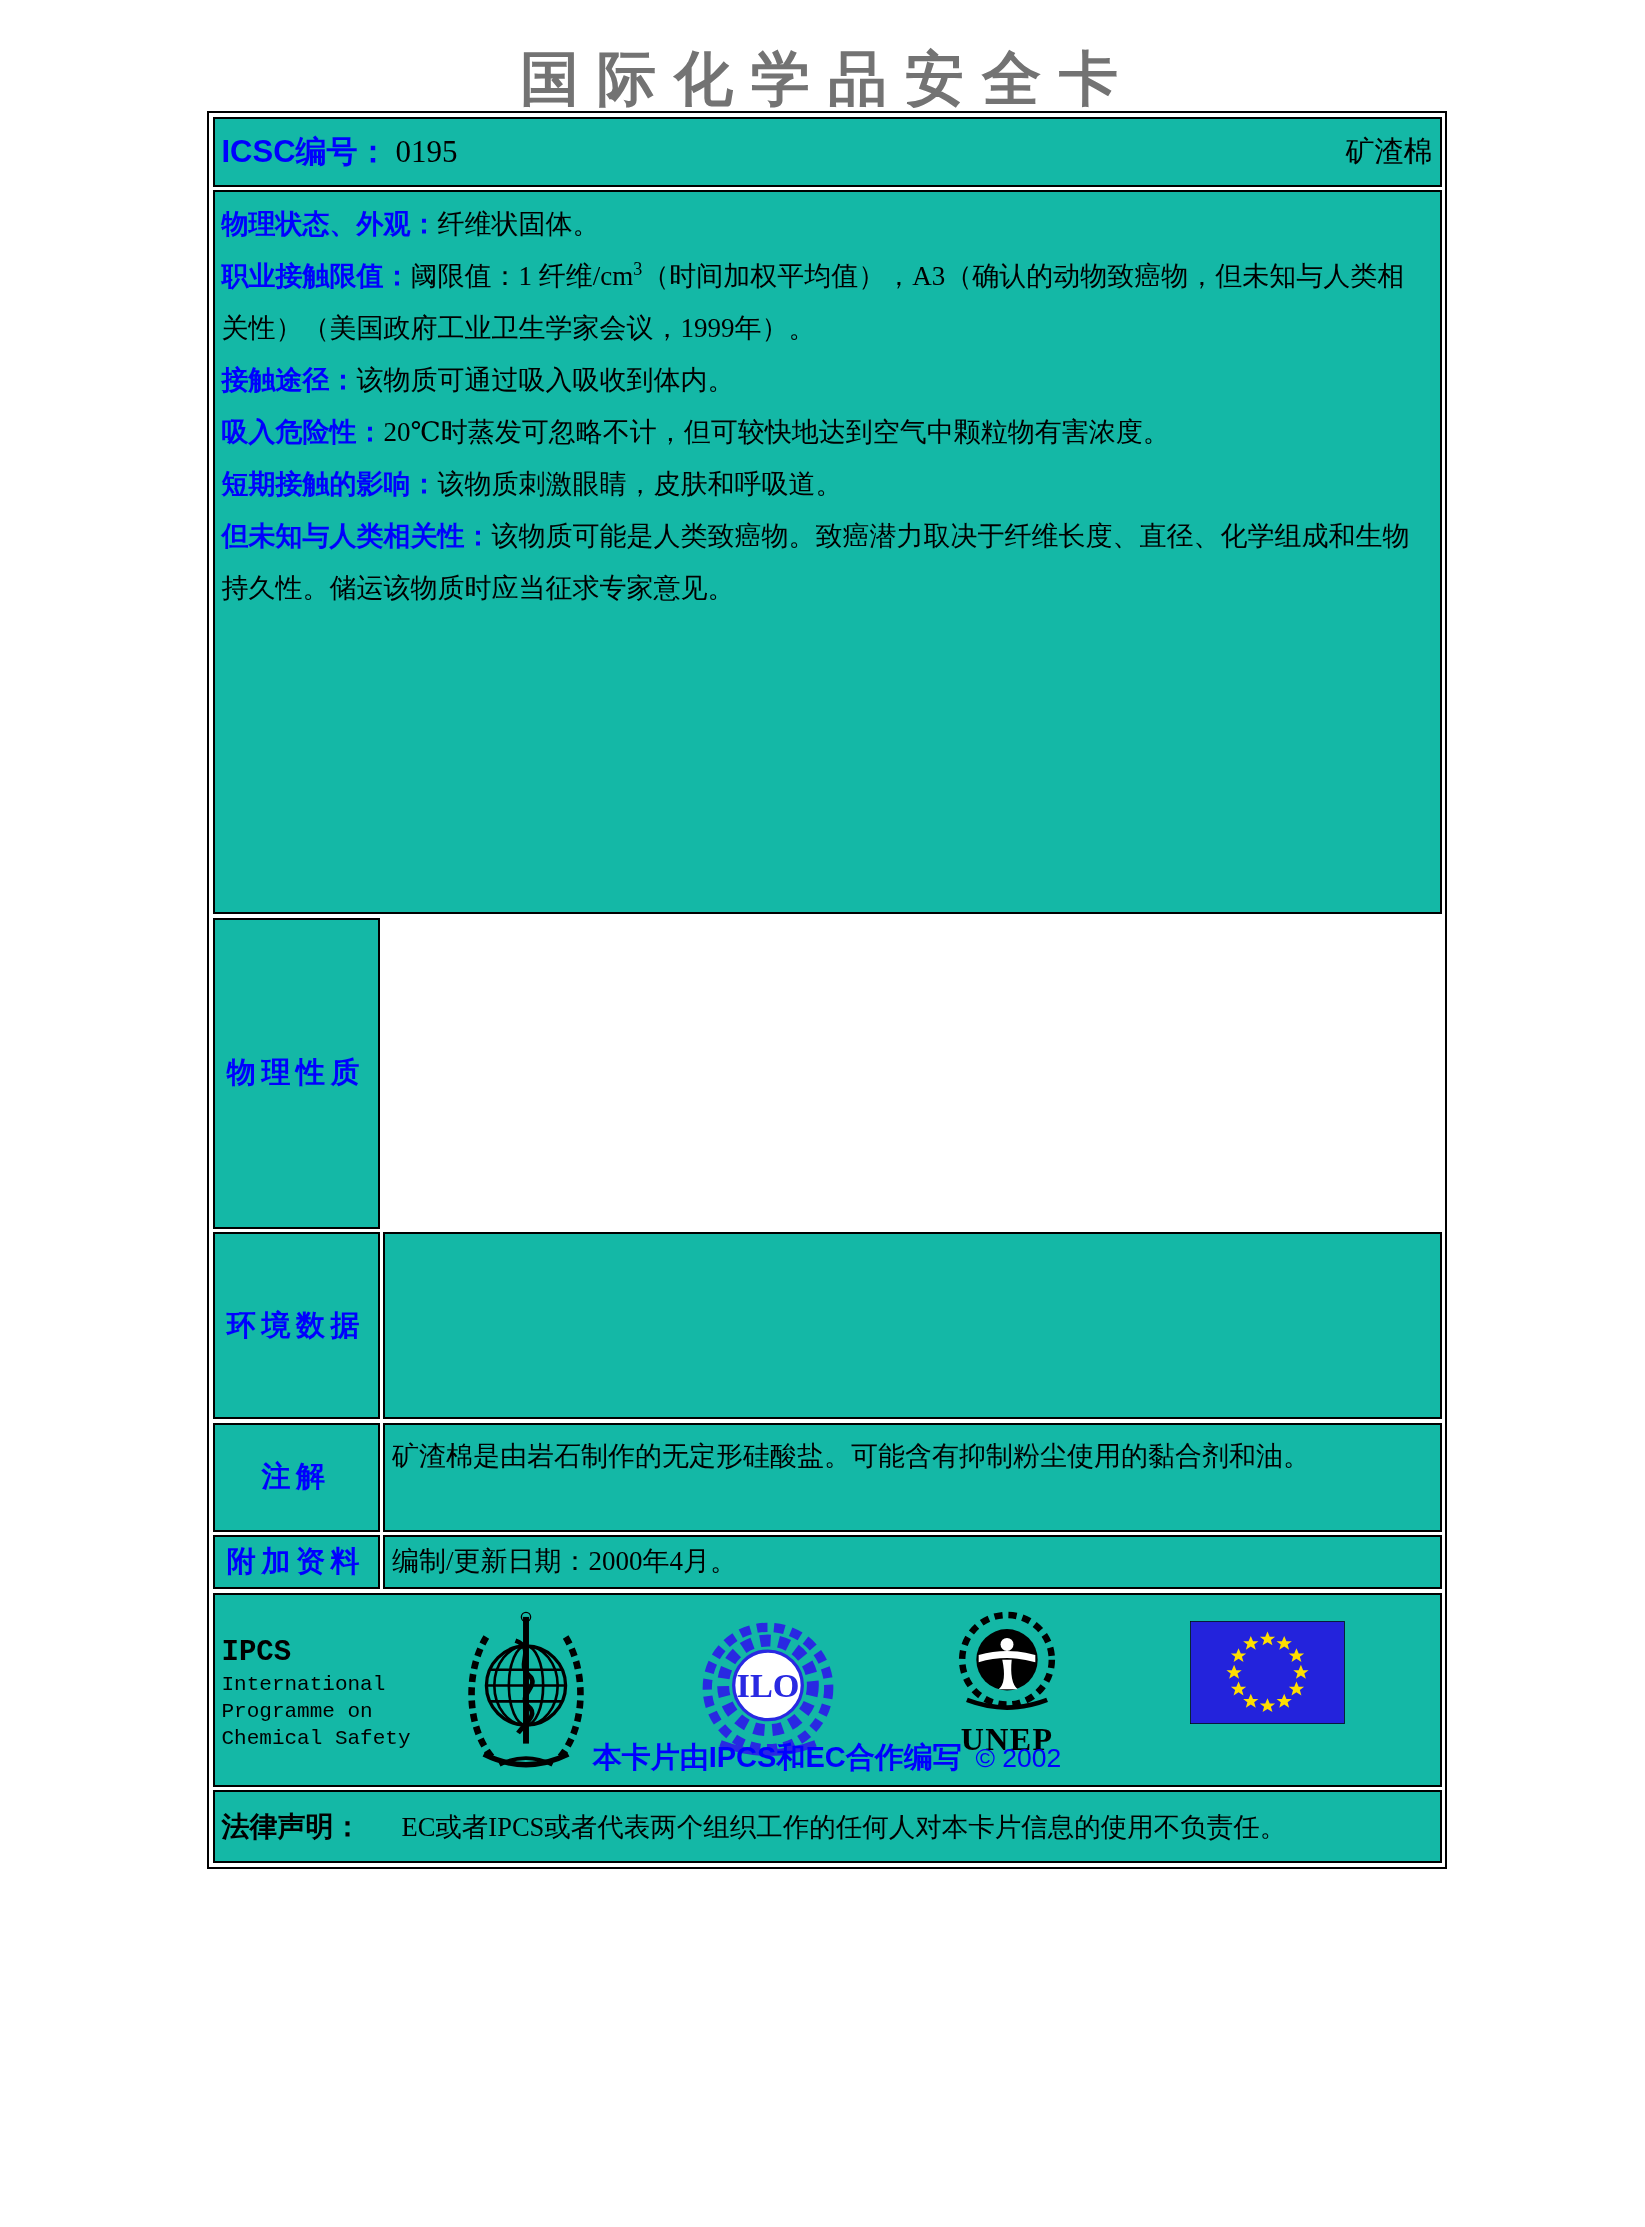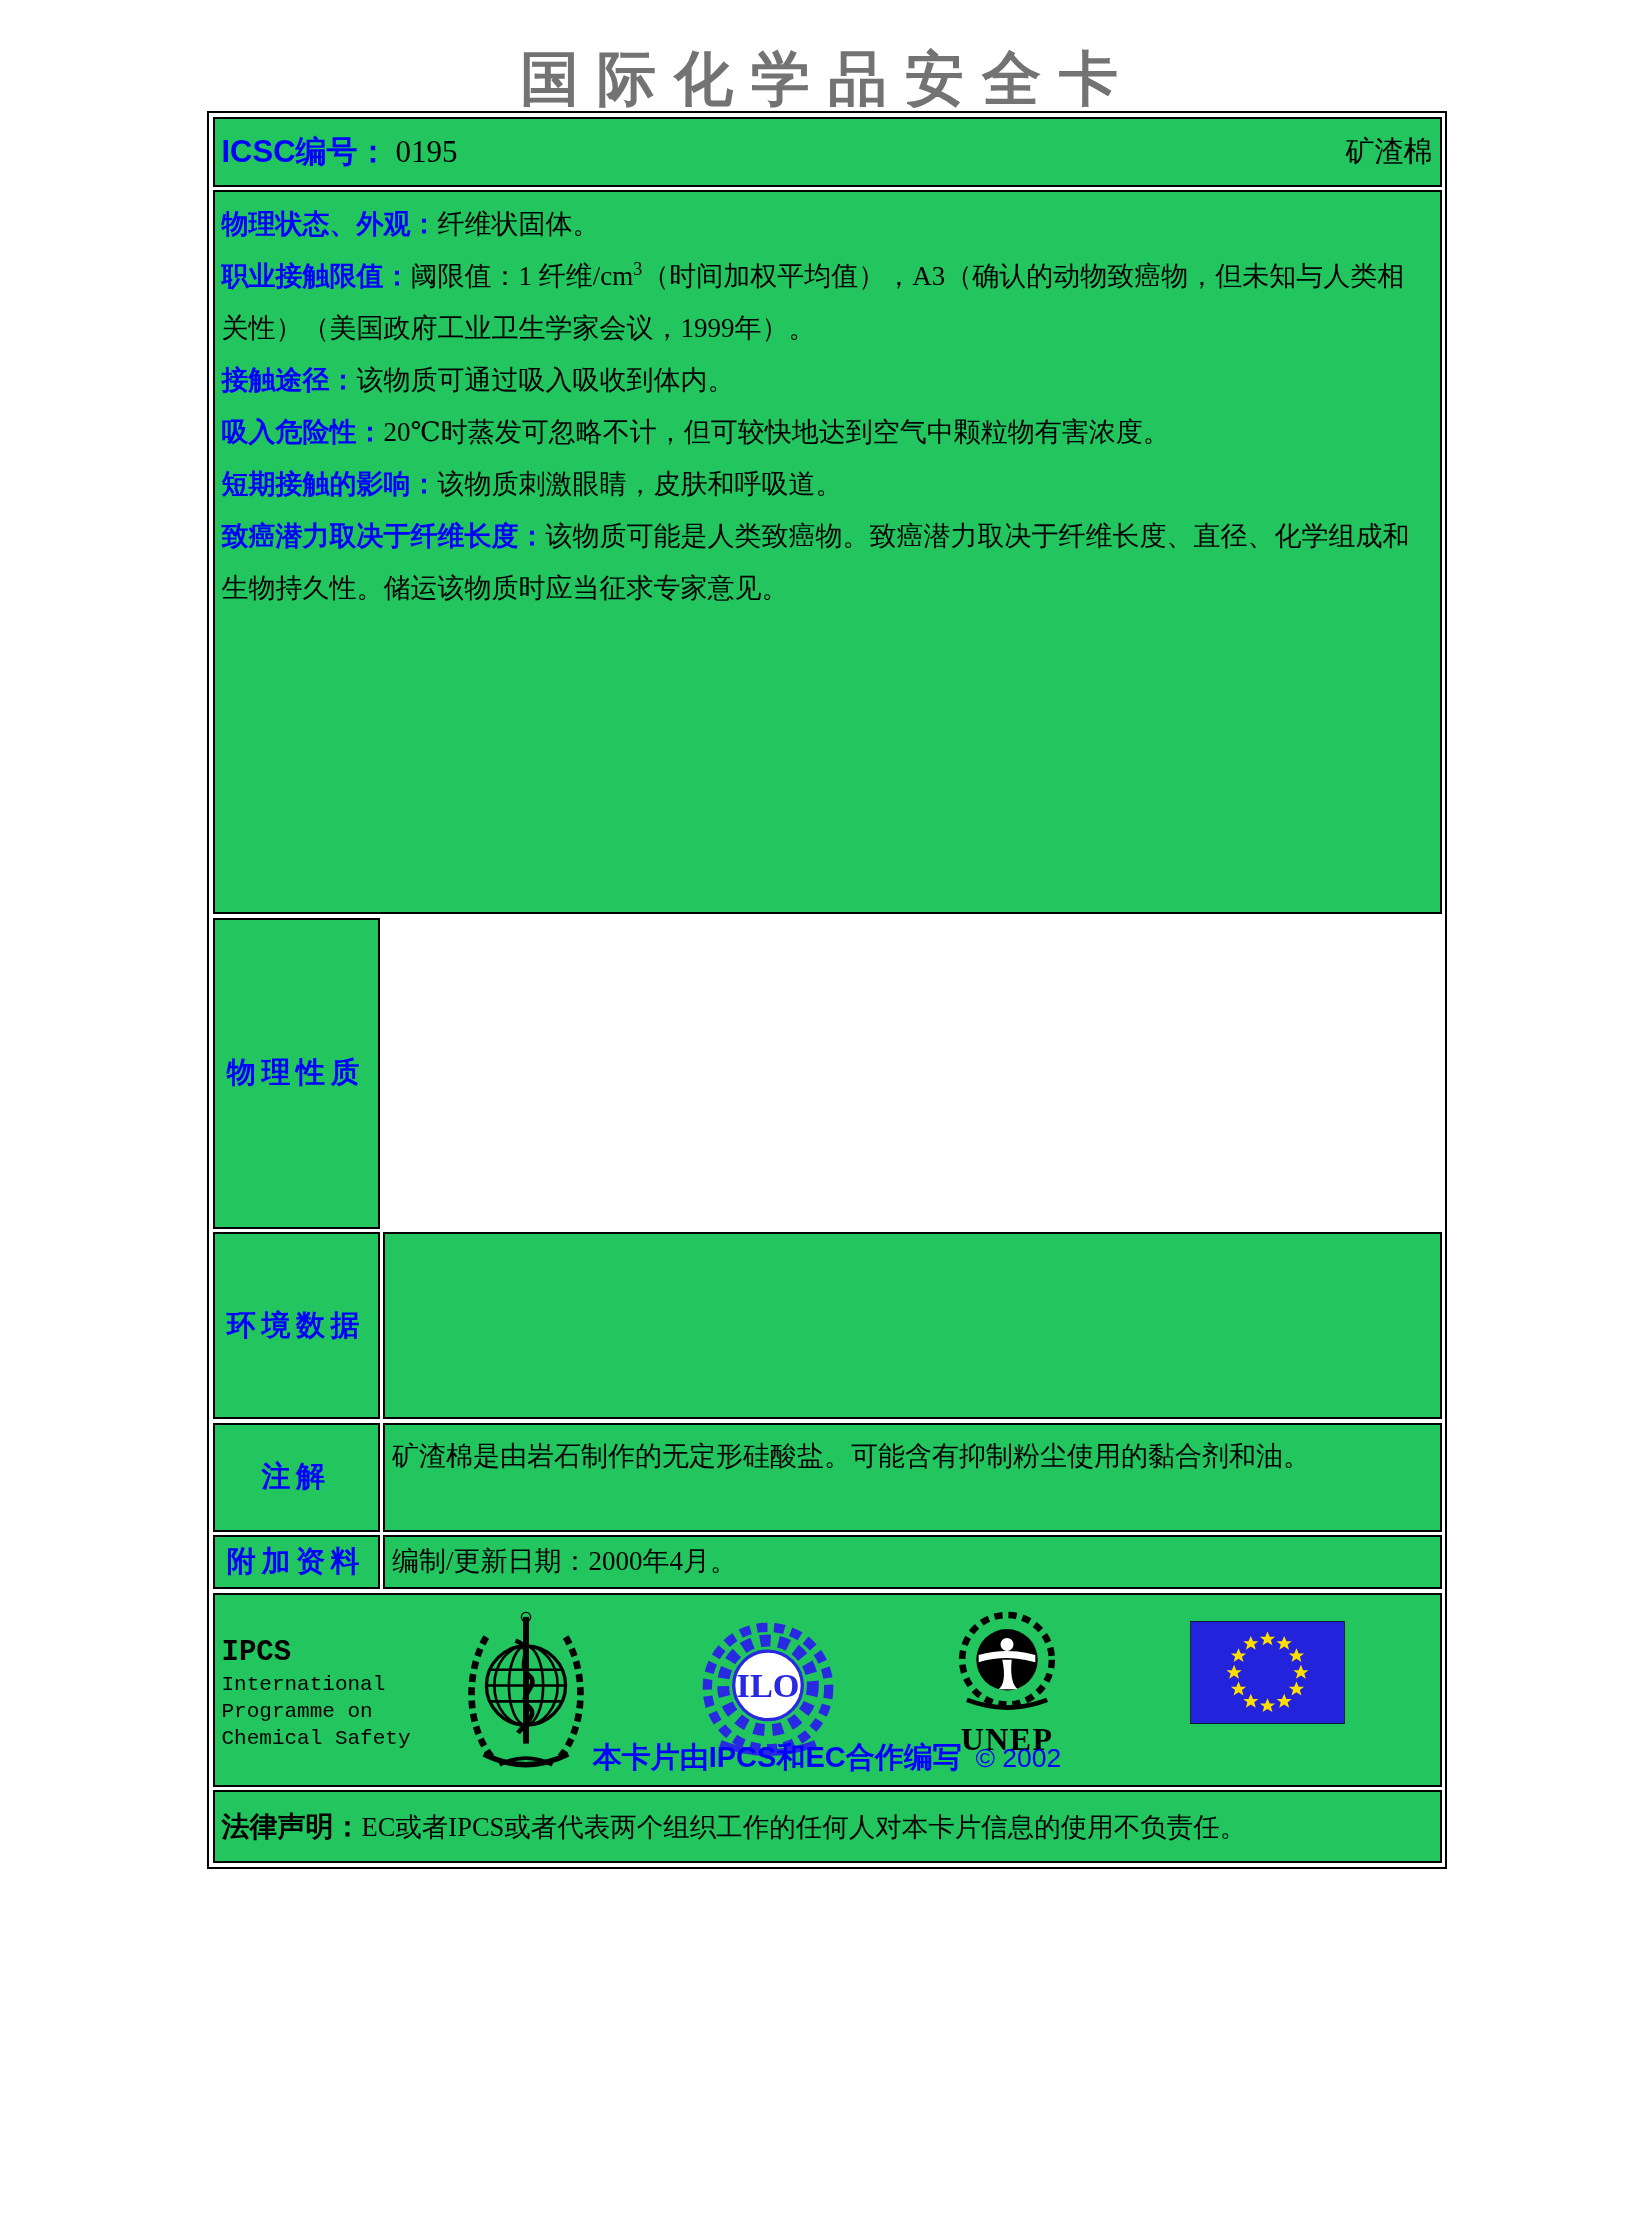--- a/index.html
+++ b/index.html
@@ -13,21 +13,21 @@
     letter-spacing:18px;font-family:"DejaVu Serif","Liberation Serif",serif;
     white-space:nowrap;
   }
   .card{
     position:absolute;left:207px;top:111px;width:1240px;
     box-sizing:border-box;border:2.8px solid #000;background:#fff;
     padding:3.5px;display:flex;flex-direction:column;gap:3.5px;
   }
   .row{display:flex;gap:3.5px;}
   .cell{
-    box-sizing:border-box;border:2.1px solid #000;background:#22c55e;
+    box-sizing:border-box;border:2.1px solid #000;background:#14b8a6;gap:40px;
   }
   .header-cell{
     flex:1;min-height:70px;display:flex;align-items:center;
     justify-content:space-between;padding:0 7px;
   }
   .hdr-left{display:flex;align-items:center;}
   .hdr-label{
     color:#0000ff;font-weight:bold;font-size:31px;
     font-family:"Liberation Sans","DejaVu Sans",sans-serif;
   }
@@ -113,21 +113,21 @@
     </div>
   </div>
 
   <div class="row">
     <div class="cell content-cell h-important">
       <p><span class="seg-label">物理状态、外观：</span><span>纤维状固体。</span></p>
       <p><span class="seg-label">职业接触限值：</span><span>阈限值：1 纤维/cm</span><sup>3</sup><span>（时间加权平均值），A3（确认的动物致癌物，但未知与人类相关性）（美国政府工业卫生学家会议，1999年）。</span></p>
       <p><span class="seg-label">接触途径：</span><span>该物质可通过吸入吸收到体内。</span></p>
       <p><span class="seg-label">吸入危险性：</span><span>20℃时蒸发可忽略不计，但可较快地达到空气中颗粒物有害浓度。</span></p>
       <p><span class="seg-label">短期接触的影响：</span><span>该物质刺激眼睛，皮肤和呼吸道。</span></p>
-      <p><span class="seg-label">致癌潜力取决于纤维长度：</span><span>该物质可能是人类致癌物。致癌潜力取决于纤维长度、直径、化学组成和生物持久性。储运该物质时应当征求专家意见。</span></p>
+      <p><span class="seg-label">但未知与人类相关性：</span><span>该物质可能是人类致癌物。致癌潜力取决于纤维长度、直径、化学组成和生物持久性。储运该物质时应当征求专家意见。</span></p>
     </div>
   </div>
 
   <div class="row">
     <div class="cell label-cell h-physical">物理性质</div>
   </div>
 
   <div class="row">
     <div class="cell label-cell h-environment">环境数据</div>
     <div class="cell content-cell h-environment"></div>

